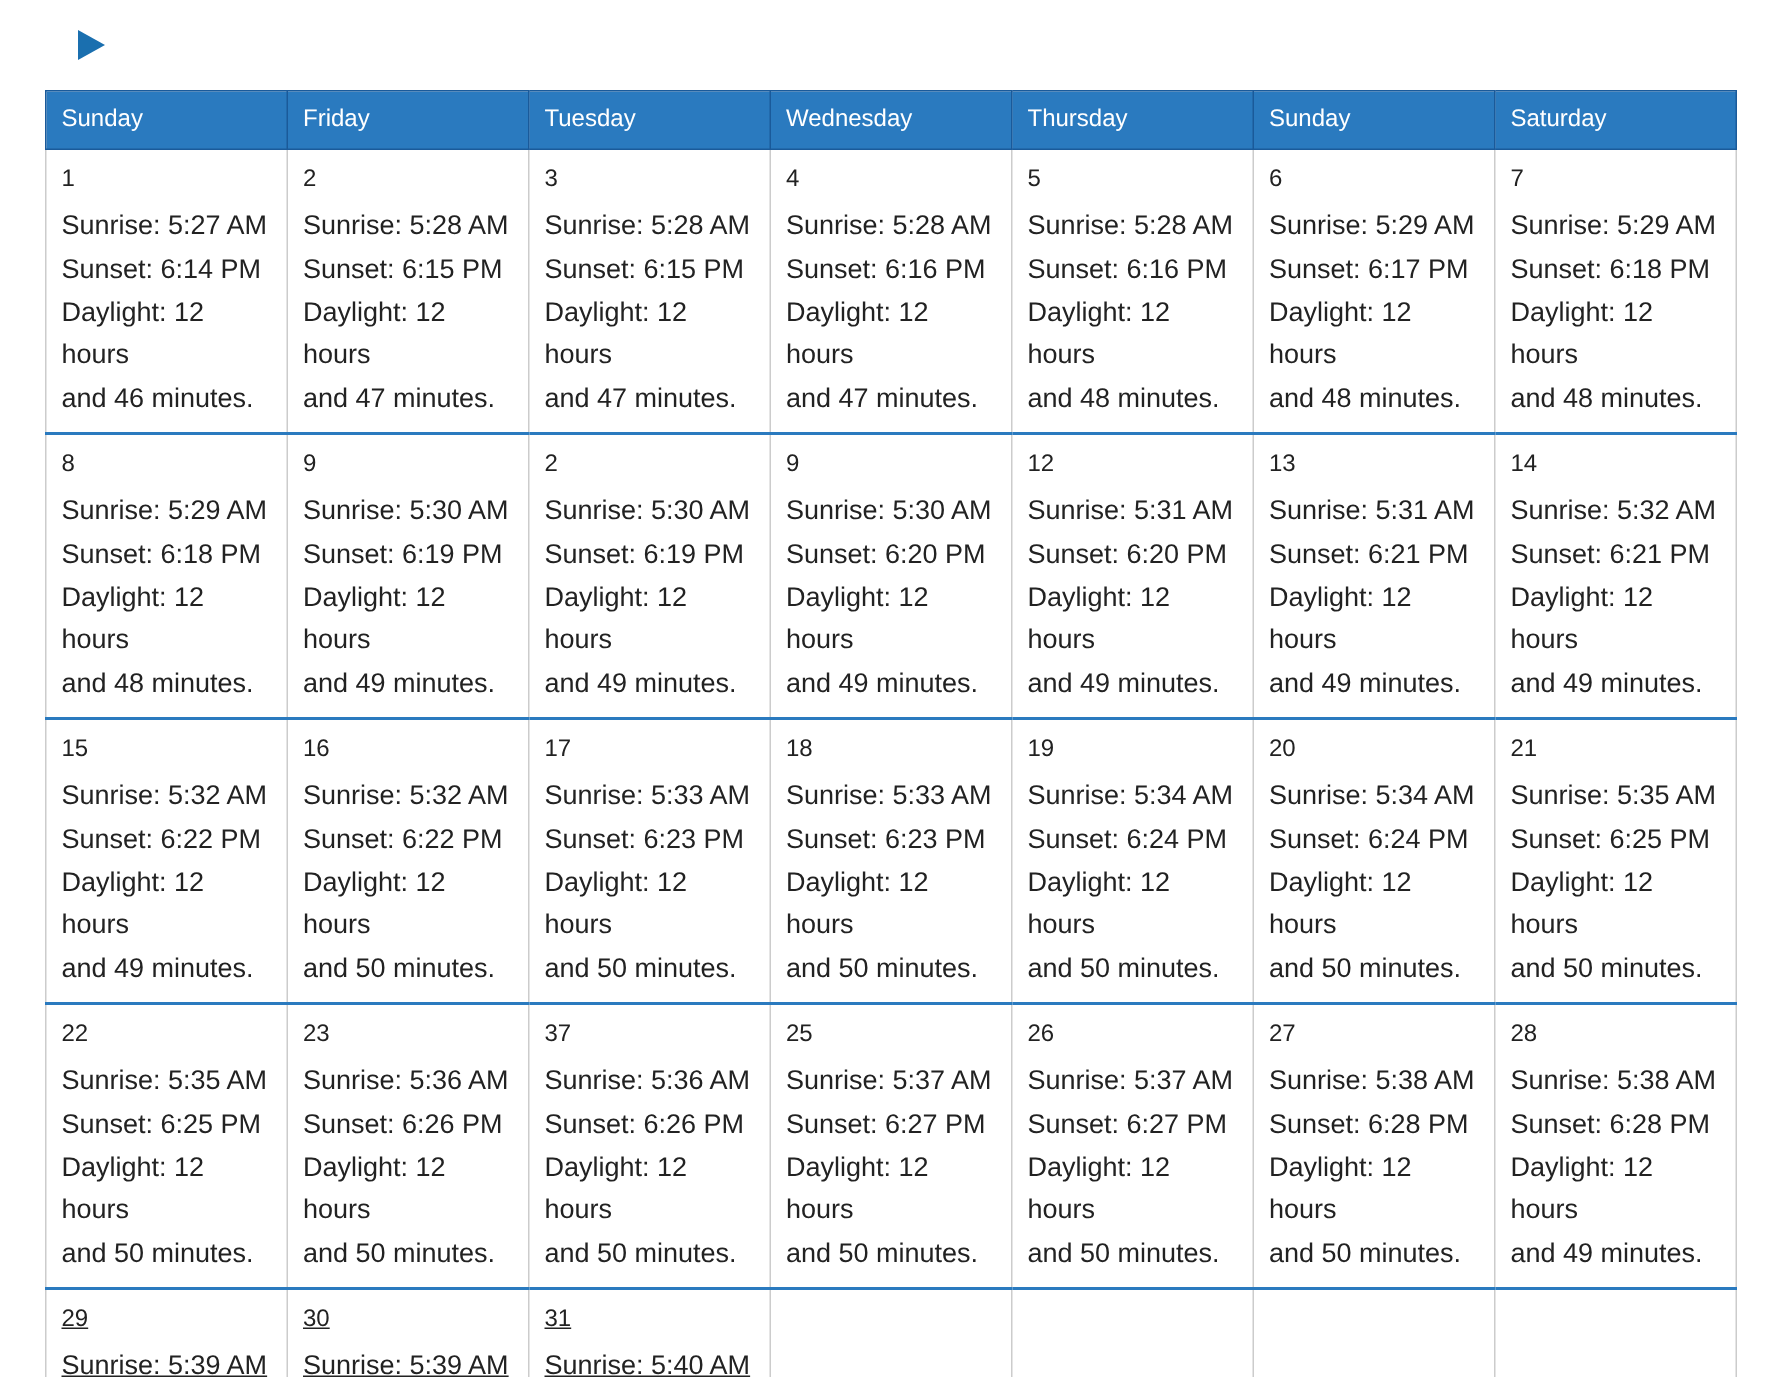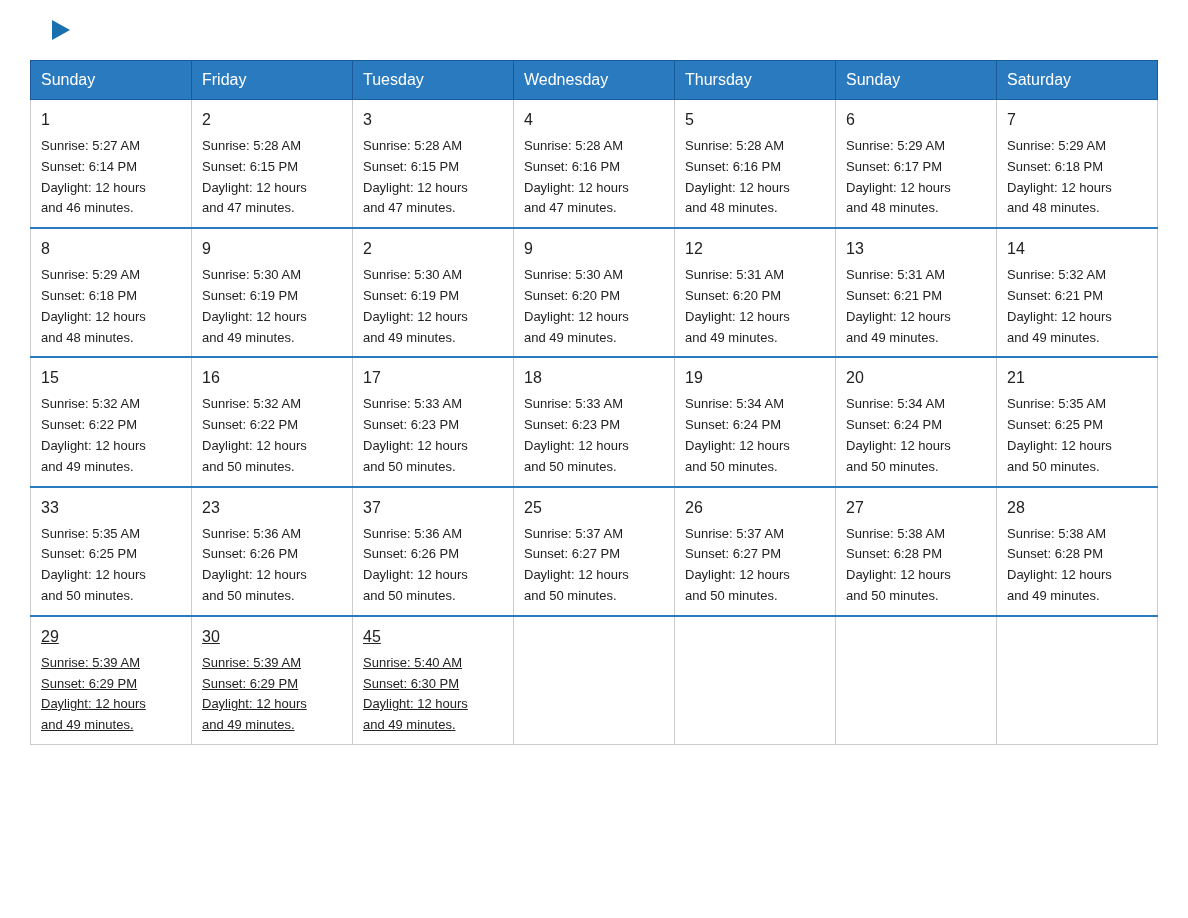--- a/index.html
+++ b/index.html
@@ -83,21 +83,21 @@
       border-bottom: 1px solid #ccc;
       text-decoration: underline;
     }
     .day-number {
       font-size: 16px;
       font-weight: normal;
       display: block;
       margin-bottom: 4px;
     }
     .day-info {
-      font-size: 13px;
+      font-size: 18px;
       color: #222;
       line-height: 1.6;
     }
     .empty-cell {
       background: #fff;
     }
   </style>
 </head>
 <body>
 
@@ -326,21 +326,21 @@
         <div class="day-info">
           Sunrise: 5:35 AM<br>
           Sunset: 6:25 PM<br>
           Daylight: 12 hours<br>
           and 50 minutes.
         </div>
         </td>
       </tr>
       <tr>
         <td>
-          <span class="day-number">33</span>
+          <span class="day-number">22</span>
         <div class="day-info">
           Sunrise: 5:35 AM<br>
           Sunset: 6:25 PM<br>
           Daylight: 12 hours<br>
           and 50 minutes.
         </div>
         </td>
         <td>
           <span class="day-number">23</span>
         <div class="day-info">
@@ -409,21 +409,21 @@
         <td>
           <span class="day-number">30</span>
         <div class="day-info">
           Sunrise: 5:39 AM<br>
           Sunset: 6:29 PM<br>
           Daylight: 12 hours<br>
           and 49 minutes.
         </div>
         </td>
         <td>
-          <span class="day-number">45</span>
+          <span class="day-number">31</span>
         <div class="day-info">
           Sunrise: 5:40 AM<br>
           Sunset: 6:30 PM<br>
           Daylight: 12 hours<br>
           and 49 minutes.
         </div>
         </td>
         <td class="empty-cell"></td>
         <td class="empty-cell"></td>
         <td class="empty-cell"></td>

